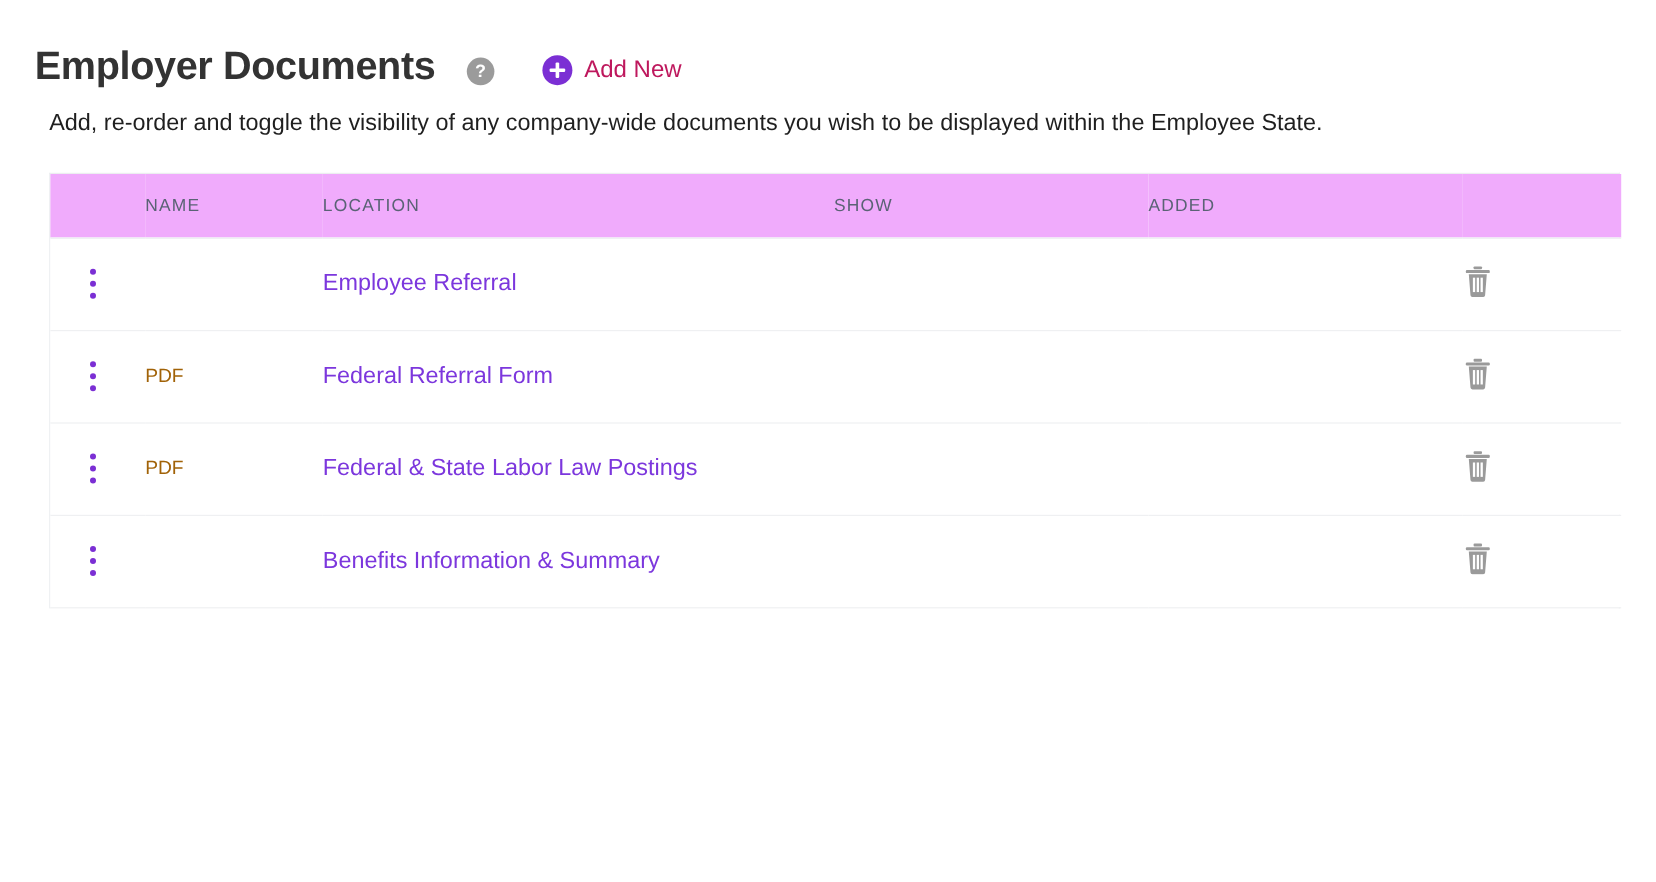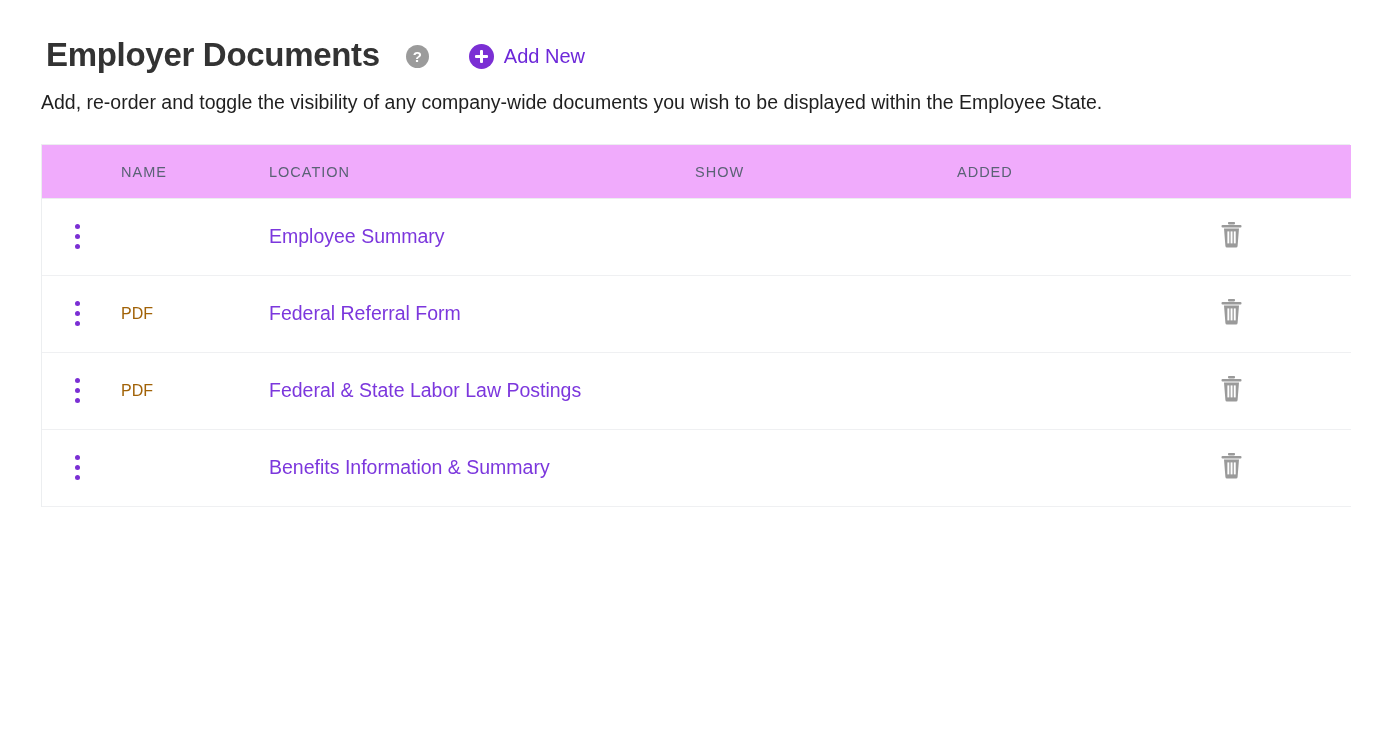--- a/index.html
+++ b/index.html
@@ -17,23 +17,23 @@
     position: relative;
     width: 1380px;
     height: 735px;
     padding: 0;
     background: #ffffff;
   }
 
   
   .header-row {
     display: flex;
-    align-items: center;
+    align-items: flex-end;
     gap: 0;
-    padding: 38px 0 0 46px;
+    padding: 38px 0 0 29px;
   }
   .page-title {
     font-size: 33px;
     font-weight: bold;
     color: #333333;
     letter-spacing: -0.3px;
     line-height: 1;
     margin: 0;
     white-space: nowrap;
   }
@@ -84,21 +84,21 @@
     top: 11px;
   }
   .plus-icon::after {
     width: 3px;
     height: 13px;
     left: 11px;
     top: 6px;
   }
   .add-new-label {
     font-size: 20px;
-    color: #6d28d9;
+    color: #be185d;
     font-weight: normal;
     white-space: nowrap;
   }
 
   .subtitle {
     margin: 18px 0 0 41px;
     font-size: 19.5px;
     color: #1f1f1f;
     line-height: 1.35;
     white-space: nowrap;
@@ -264,21 +264,21 @@
         <tr>
           <td class="handle-cell">
             <span class="drag-handle">
                 <i></i>
                 <i></i>
                 <i></i>
               </span>
           </td>
           <td class="name-cell"></td>
           <td>
-            <a class="doc-link">Employee Summary</a>
+            <a class="doc-link">Employee Referral</a>
           </td>
           <td>
             <span class="placeholder-bar"></span>
           </td>
           <td>
             <span class="checkbox">
               <svg width="24" height="24" viewBox="0 0 24 24">
                   <path d="M5.5 12.4 L9.6 16.5 L18.4 7.4" stroke="#ffffff" stroke-width="2.6" fill="none" stroke-linecap="round" stroke-linejoin="round"></path>
                 </svg>
             </span>

